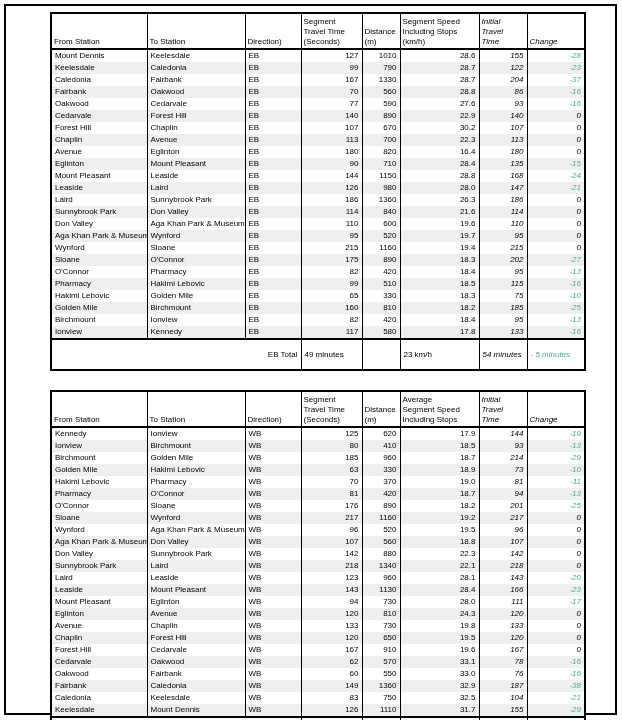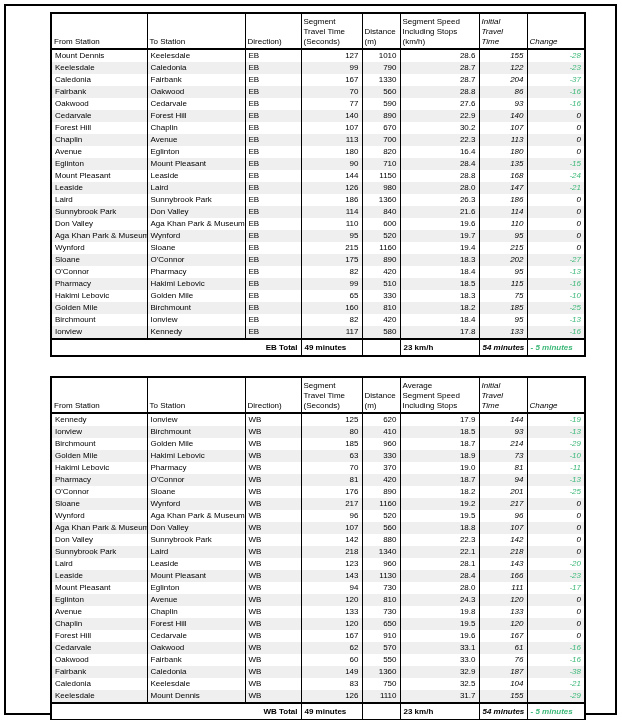--- a/index.html
+++ b/index.html
@@ -39,22 +39,22 @@
   table.seg thead th.hdr-italic { font-style: italic; }
   table.seg tbody td {
     height: 12px; padding: 0 3px; white-space: nowrap; vertical-align: middle;
   }
   table.seg tbody tr:nth-child(even) td { background: #efefef; }
   table.seg td.num { text-align: right; }
   table.seg td.init { font-style: italic; }
   table.seg td.chg { font-style: italic; text-align: right; }
   table.seg td.chg.neg { color: #3cb878; padding-left: 19px; }
   table.seg tfoot td {
-    border-top: 2px solid #000; font-weight: bold; height: 13px;
-    padding: 1px 3px; white-space: nowrap; vertical-align: middle; background: #fff;
+    border-top: 2px solid #000; font-weight: normal; height: 13px;
+    padding: 8px 3px; white-space: nowrap; vertical-align: middle; background: #fff;
   }
   table.seg tfoot td.total-label { text-align: right; }
   table.seg tfoot td.total-init { font-style: italic; }
   table.seg tfoot td.total-chg { font-style: italic; color: #3cb878; margin-top: 29px; }
 </style>
 </head>
 <body>
 
 <div class="outer-frame"></div>
 
@@ -566,21 +566,21 @@
           <td class="num init">167</td>
           <td class="num chg zero">0</td>
         </tr>
         <tr>
           <td>Cedarvale</td>
           <td>Oakwood</td>
           <td>WB</td>
           <td class="num">62</td>
           <td class="num">570</td>
           <td class="num">33.1</td>
-          <td class="num init">61</td>
+          <td class="num init">78</td>
           <td class="num chg neg">-16</td>
         </tr>
         <tr>
           <td>Oakwood</td>
           <td>Fairbank</td>
           <td>WB</td>
           <td class="num">60</td>
           <td class="num">550</td>
           <td class="num">33.0</td>
           <td class="num init">76</td>

